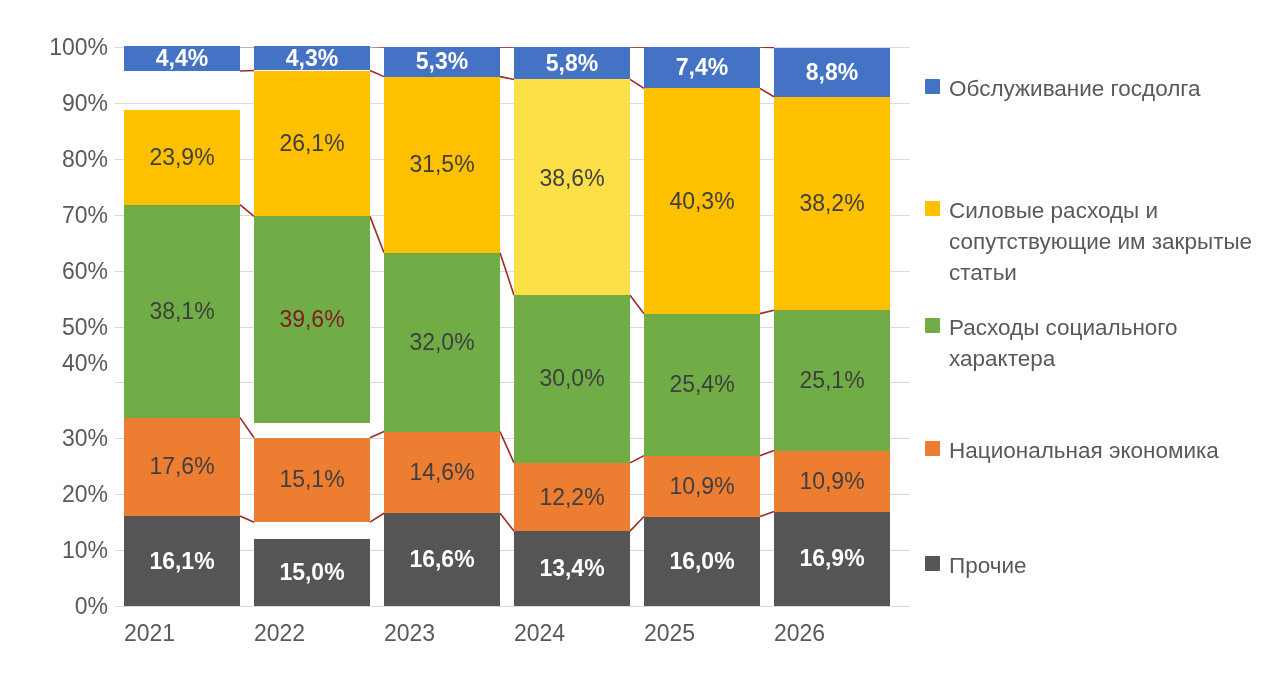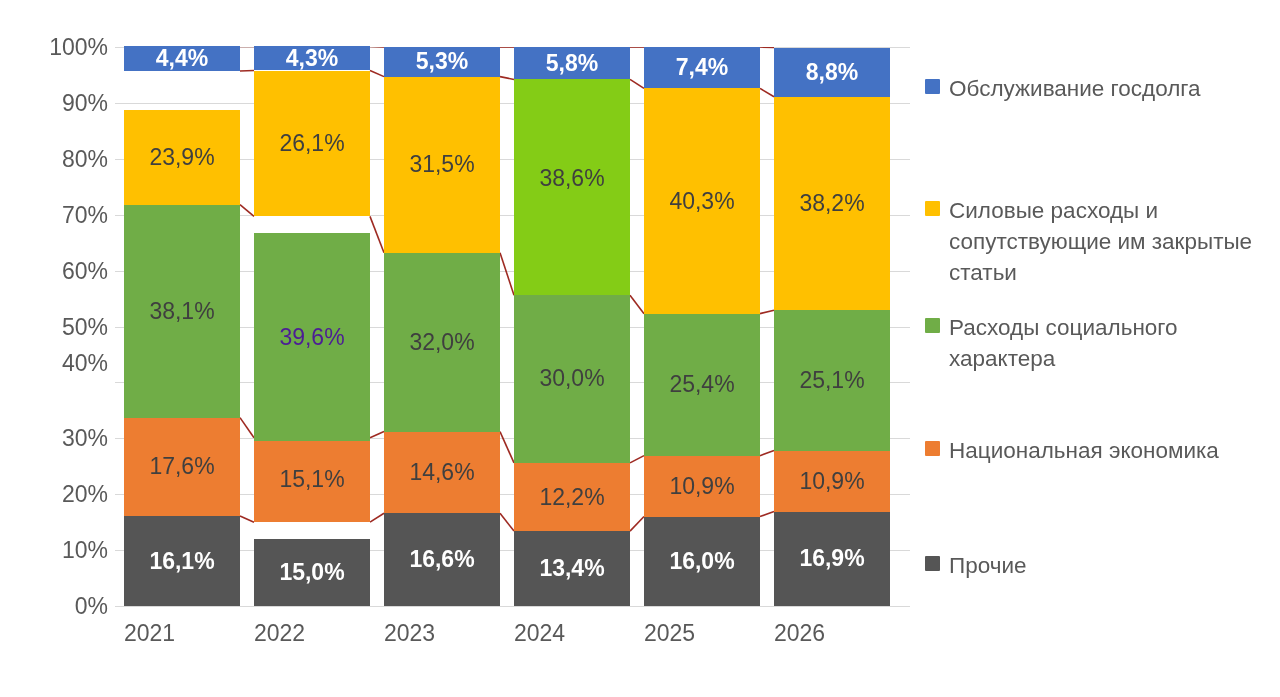--- a/index.html
+++ b/index.html
@@ -182,21 +182,21 @@
           <span>4,4%</span>
         </div>
       </div>
       <div class="bar" style="left: 130px; height: 559px;">
         <div class="seg" style="bottom: 0px; height: 67px; background: rgb(85, 85, 85); color: rgb(255, 255, 255); font-weight: 700;">
           <span>15,0%</span>
         </div>
         <div class="seg" style="bottom: 83.85px; height: 84.409px; background: rgb(237, 125, 49); color: rgb(63, 63, 63); font-weight: 400;">
           <span>15,1%</span>
         </div>
-        <div class="seg" style="bottom: 165px; height: 208px; background: rgb(112, 173, 71); color: #4c1d95; font-weight: 400;">
+        <div class="seg" style="bottom: 183px; height: 208px; background: rgb(112, 173, 71); color: #7f1d1d; font-weight: 400;">
           <span>39,6%</span>
         </div>
         <div class="seg" style="bottom: 389.623px; height: 145.899px; background: rgb(255, 192, 0); color: rgb(63, 63, 63); font-weight: 400;">
           <span>26,1%</span>
         </div>
         <div class="seg" style="bottom: 535.522px; height: 24.037px; background: rgb(68, 114, 196); color: rgb(255, 255, 255); font-weight: 700;">
           <span>4,3%</span>
         </div>
       </div>
       <div class="bar" style="left: 260px; height: 559px;">
@@ -219,21 +219,21 @@
       <div class="bar" style="left: 390px; height: 559px;">
         <div class="seg" style="bottom: 0px; height: 74.906px; background: rgb(85, 85, 85); color: rgb(255, 255, 255); font-weight: 700;">
           <span>13,4%</span>
         </div>
         <div class="seg" style="bottom: 74.906px; height: 68.198px; background: rgb(237, 125, 49); color: rgb(63, 63, 63); font-weight: 400;">
           <span>12,2%</span>
         </div>
         <div class="seg" style="bottom: 143.104px; height: 169px; background: rgb(112, 173, 71); color: rgb(63, 63, 63); font-weight: 400;">
           <span>30,0%</span>
         </div>
-        <div class="seg" style="bottom: 310.804px; height: 234px; background: #84cc16; color: rgb(63, 63, 63); font-weight: 400;">
+        <div class="seg" style="bottom: 310.804px; height: 234px; background: #fde047; color: rgb(63, 63, 63); font-weight: 400;">
           <span>38,6%</span>
         </div>
         <div class="seg" style="bottom: 526.578px; height: 32.422px; background: rgb(68, 114, 196); color: rgb(255, 255, 255); font-weight: 700;">
           <span>5,8%</span>
         </div>
       </div>
       <div class="bar" style="left: 520px; height: 559px;">
         <div class="seg" style="bottom: 0px; height: 89.44px; background: rgb(85, 85, 85); color: rgb(255, 255, 255); font-weight: 700;">
           <span>16,0%</span>
         </div>

